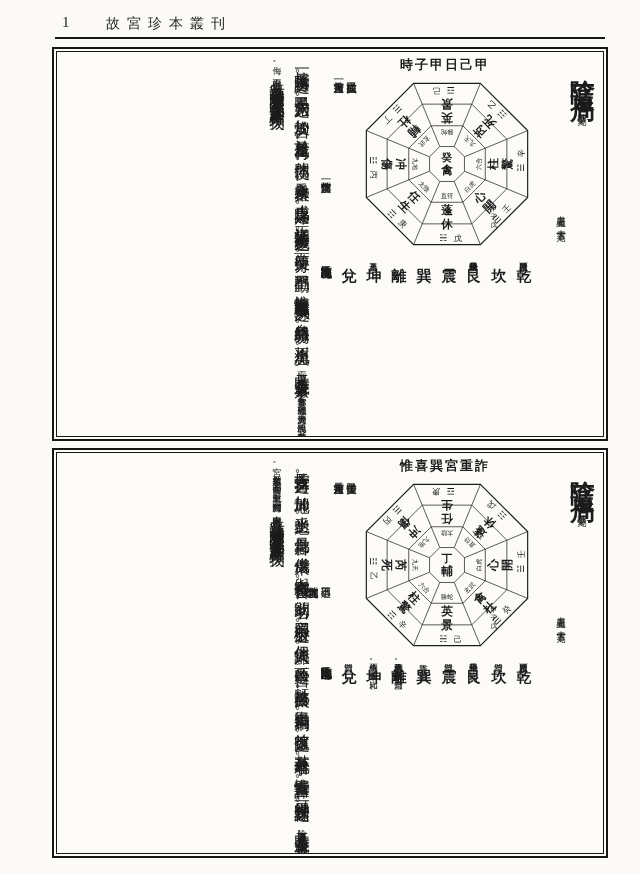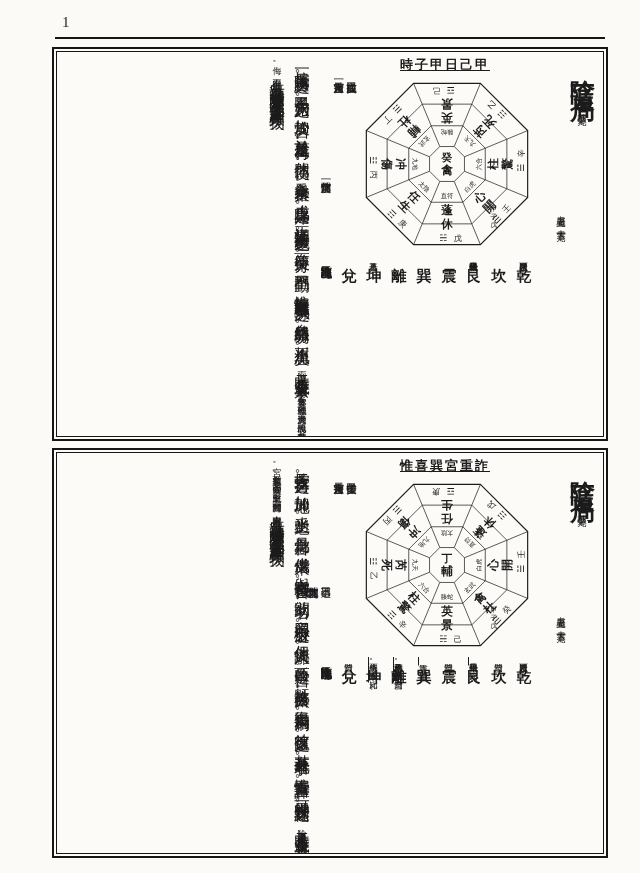--- a/index.html
+++ b/index.html
@@ -28,21 +28,21 @@
   .main-text{
     flex:1;writing-mode:vertical-rl;
     padding:7px 6px 6px 6px;box-sizing:border-box;
     font-size:15.5px;line-height:1.62;letter-spacing:1px;
     overflow:hidden;
   }
   .cats{display:inline;}
   .cat-label{font-size:15.5px;margin-top:2px;}
   .cat-note{font-size:9px;line-height:1.15;letter-spacing:0;}
   
-  .diagram-zone{width:218px;position:relative;box-sizing:border-box;padding-top:4px;text-decoration:underline;}
+  .diagram-zone{width:218px;position:relative;box-sizing:border-box;padding-top:4px;}
   .hour-header{margin-left:36px;width:176px;text-align:center;font-size:13px;font-weight:bold;letter-spacing:2px;}
   .diagram-row{display:flex;flex-direction:row;}
   .side-notes{width:36px;writing-mode:vertical-rl;font-size:10.5px;line-height:1.12;letter-spacing:0;}
   .side-note{margin-left:1px;}
   .octagon-wrap{width:180px;height:180px;}
   .tri-row{
     writing-mode:vertical-rl;height:160px;width:212px;
     margin-top:2px;padding-right:2px;overflow:hidden;
   }
   .tri-item{margin-left:6px;}
@@ -57,20 +57,21 @@
   .panel-title{font-size:25px;font-weight:bold;letter-spacing:6px;}
   .title-note{font-size:9.5px;line-height:1.2;letter-spacing:1px;margin-top:4px;}
   .title-col2{padding-top:148px;font-size:9.5px;line-height:1.2;letter-spacing:1px;}
   svg text{fill:#1c1c1c;font-family:"Liberation Serif","DejaVu Serif",serif;}
 </style>
 </head>
 <body>
 
 <header class="page-header">
   <span class="page-number">1</span>
+  <span class="series-title">故宮珍本叢刊</span>
 </header>
 <div class="header-rule"></div>
 
 <section class="panel panel-1">
   <div class="panel-inner">
     <div class="main-text">
       <span>按一局爲陰遁之終。甲子爲六旬之始。加於坎宮。於是蓬星爲符。休門爲使。爲衆水會聚。戊土爲之隄岸。正江漢朝宗於海之象也。而符使未分。星門不動。惟安靜休息以養其不竭之源。自然絡脈分明。川流不息矣。</span>
       <span class="cats"><span class="cat-label">天時</span><span class="cat-note">雨</span><span class="cat-label">年歲</span><span class="cat-note">豐</span><span class="cat-label">兵事</span><span class="cat-note">星門俱伏。不可妄動。宜休養士卒。修理戰船。大沛恩賫。民心悅服。敵自莫敢來侮。</span><span class="cat-label">出行</span><span class="cat-note">不宜出行</span><span class="cat-label">功名</span><span class="cat-note">安穩</span><span class="cat-label">婚姻</span><span class="cat-note">成</span><span class="cat-label">陰宅</span><span class="cat-note">山向不利</span><span class="cat-label">陽宅</span><span class="cat-note">不宜修造</span><span class="cat-label">疾病</span><span class="cat-note">鬱結之症易愈</span><span class="cat-label">胎產</span><span class="cat-note">遲生男</span><span class="cat-label">行人</span><span class="cat-note">未回</span><span class="cat-label">失物</span><span class="cat-note">在西南方原處覓</span></span>
     </div>
     <div class="diagram-zone">

